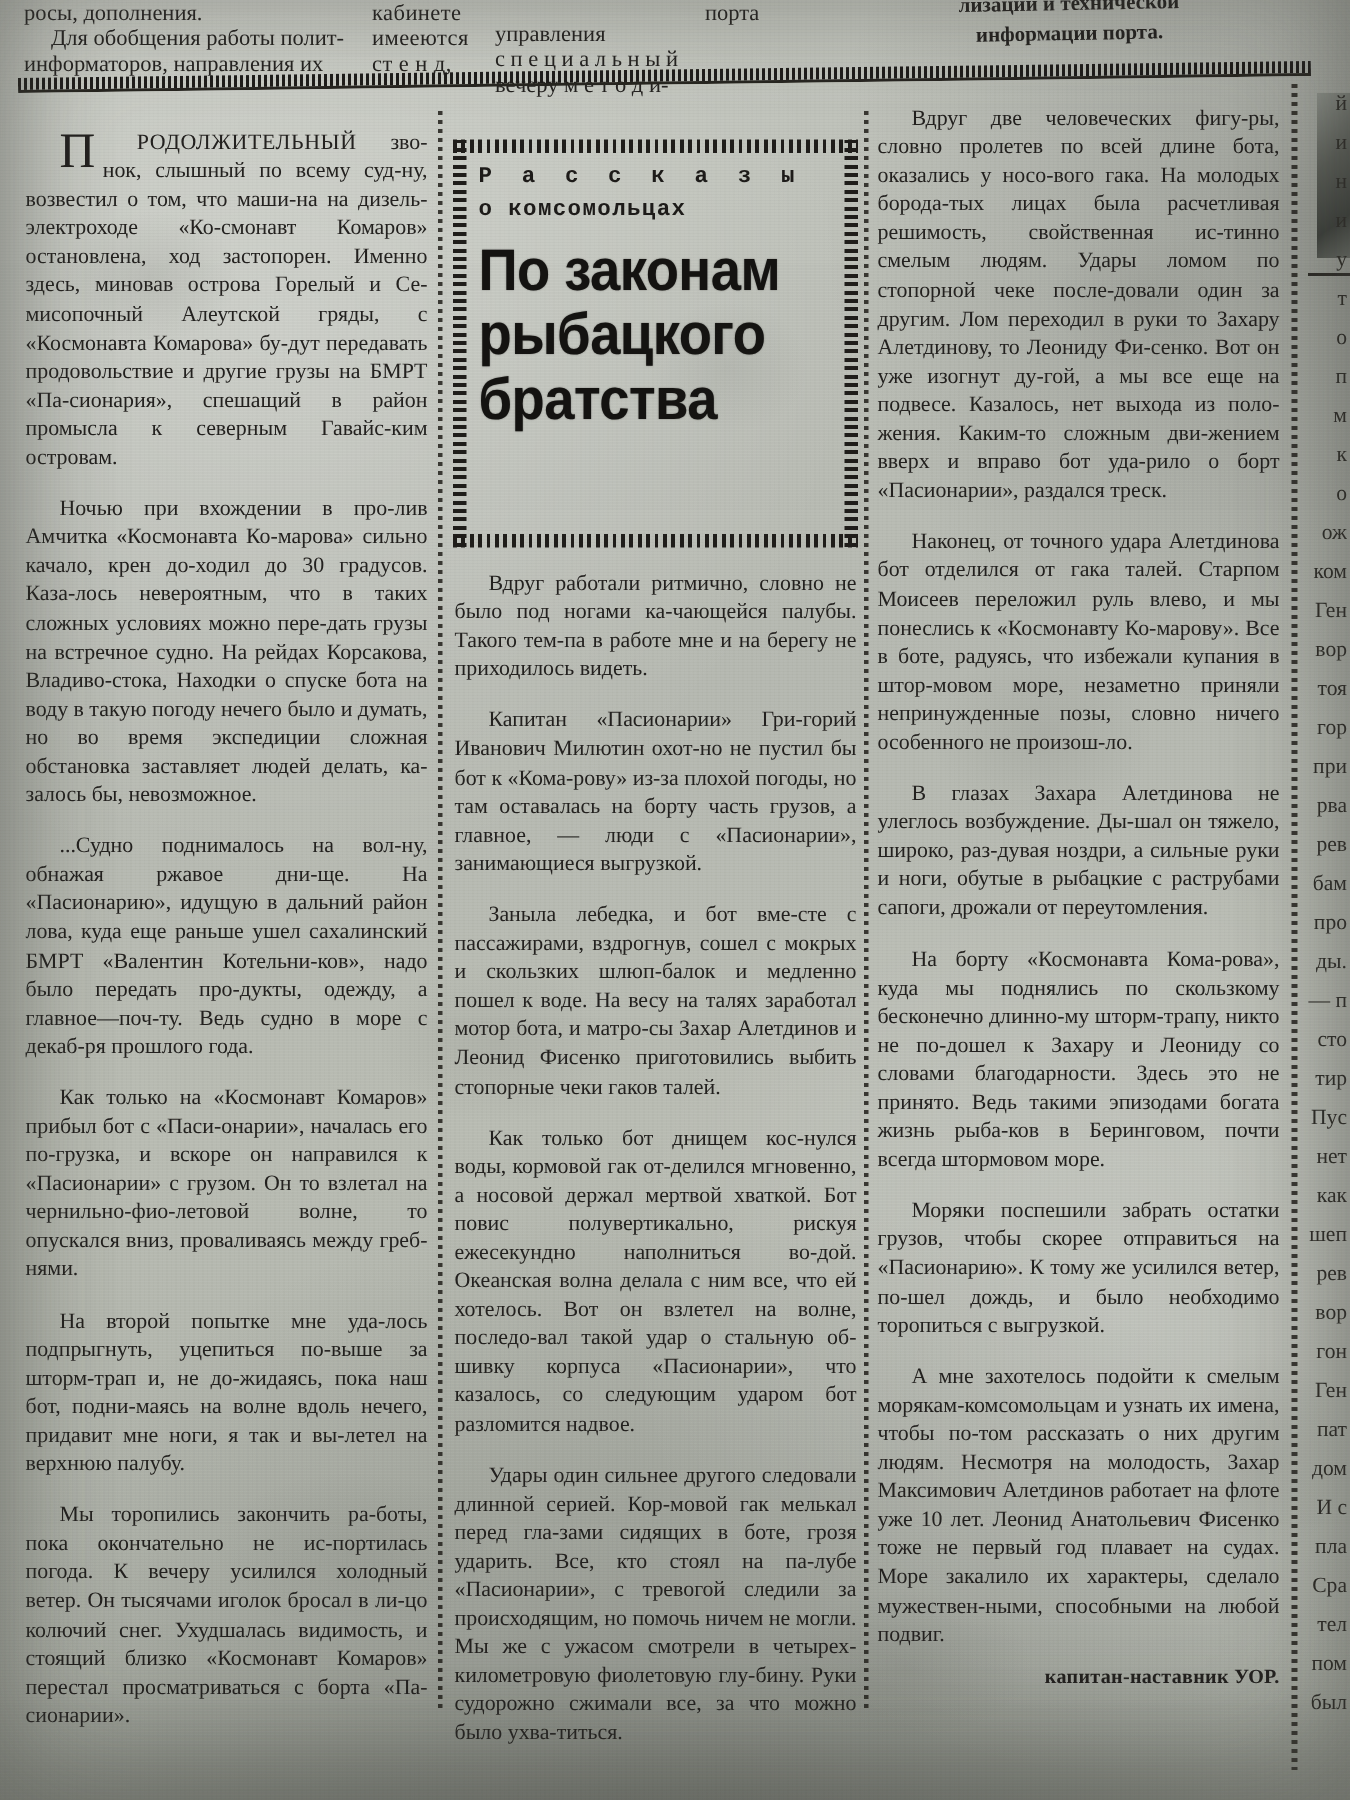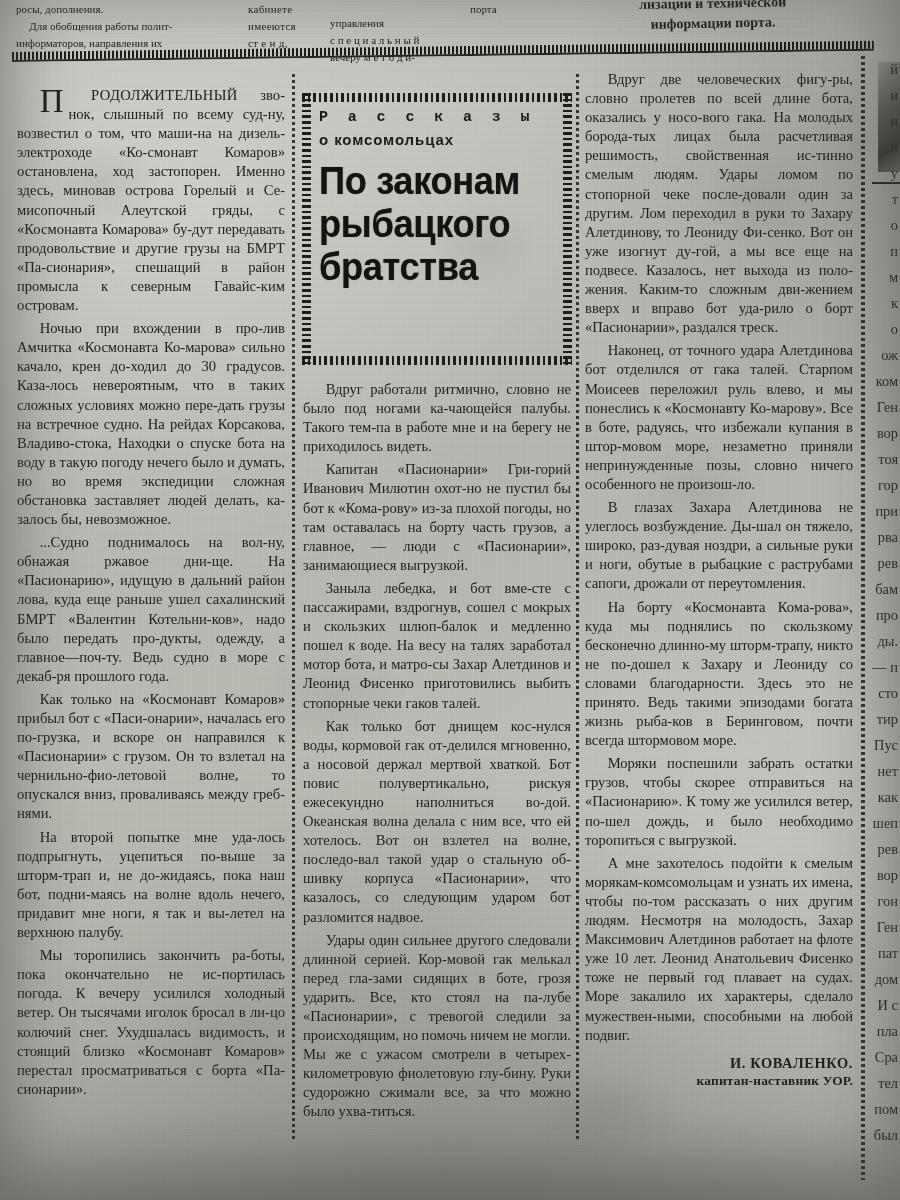--- a/index.html
+++ b/index.html
@@ -29,21 +29,21 @@
   }
   .blotch{position:absolute;pointer-events:none;border-radius:50%;}
 
   .sheet{position:absolute;inset:0;}
 
   
   p{margin:0;text-align:justify;text-justify:inter-word;hyphens:manual;}
 
   
   #topstrip{position:absolute;left:0;top:0;width:900px;height:46px;}
-  .ts-col{position:absolute;font-size:11px;line-height:17px;}
+  .ts-col{position:absolute;font-size:15px;line-height:17px;}
   .ts-col p{text-align:justify;}
   #ts1{left:16px;top:1px;width:222px;}
   #ts2{left:248px;top:1px;width:72px;letter-spacing:.3px;}
   #ts3{left:330px;top:15px;width:128px;}
   #ts4{left:470px;top:1px;width:100px;}
   #ts5{
     left:585px;top:-4px;width:255px;
     font-weight:bold;font-size:14px;line-height:20px;text-align:center;
     transform:rotate(-1.05deg);transform-origin:left top;
   }
@@ -64,21 +64,21 @@
   
   .vrule{
     position:absolute;width:3px;
     background:repeating-linear-gradient(180deg,#26241f 0 3px, rgba(0,0,0,0) 3px 6px);
     opacity:.88;
   }
 
   
   .col{position:absolute;font-size:14.6px;line-height:19.1px;}
   .col p{margin-bottom:0;}
-  .col p+p{margin-top:4px;}
+  .col p+p{margin-top:15px;}
   .col p{text-indent:1.55em;}
 
   #col1{left:17px;top:86px;width:268px;}
   #col2{left:303px;top:380px;width:268px;}
   #col3{left:585px;top:70px;width:268px;}
 
   
   .dropcap{
     float:left;font-size:33px;line-height:27px;font-weight:normal;
     padding:2px 5px 0 0;font-family:"Liberation Serif",serif;
@@ -97,21 +97,21 @@
       repeating-linear-gradient(90deg,#1f1d1a 0 2.6px, rgba(0,0,0,0) 2.6px 5.6px) bottom left/100% 9px no-repeat,
       repeating-linear-gradient(180deg,#1f1d1a 0 2.6px, rgba(0,0,0,0) 2.6px 5.6px) top left/9px 100% no-repeat,
       repeating-linear-gradient(180deg,#1f1d1a 0 2.6px, rgba(0,0,0,0) 2.6px 5.6px) top right/9px 100% no-repeat;
   }
   #headbox .inner{position:absolute;left:17px;right:15px;top:14px;}
   .kicker{
     font-family:"Liberation Sans","DejaVu Sans",sans-serif;
     font-weight:bold;font-size:15px;line-height:22px;color:#1d1b19;
   }
   .kicker .k1{letter-spacing:5.4px;font-family:Liberation Mono, monospace;}
-  .kicker .k2{letter-spacing:.9px;}
+  .kicker .k2{letter-spacing:.9px;font-family:Liberation Mono, monospace;}
   .bigtitle{
     font-family:"Liberation Sans","DejaVu Sans",sans-serif;
     font-weight:bold;
     font-size:39px;line-height:43px;
     letter-spacing:-.4px;
     color:#141311;
     margin-top:8px;
     transform:scaleX(.93);transform-origin:left center;
     text-shadow:0 0 1px rgba(20,19,17,.55);
   }
@@ -215,21 +215,20 @@
   </div>
 
   <div class="col" id="col3">
     <p>Вдруг две человеческих фигу-ры, словно пролетев по всей длине бота, оказались у носо-вого гака. На молодых борода-тых лицах была расчетливая решимость, свойственная ис-тинно смелым людям. Удары ломом по стопорной чеке после-довали один за другим. Лом переходил в руки то Захару Алетдинову, то Леониду Фи-сенко. Вот он уже изогнут ду-гой, а мы все еще на подвесе. Казалось, нет выхода из поло-жения. Каким-то сложным дви-жением вверх и вправо бот уда-рило о борт «Пасионарии», раздался треск.</p>
     <p>Наконец, от точного удара Алетдинова бот отделился от гака талей. Старпом Моисеев переложил руль влево, и мы понеслись к «Космонавту Ко-марову». Все в боте, радуясь, что избежали купания в штор-мовом море, незаметно приняли непринужденные позы, словно ничего особенного не произош-ло.</p>
     <p>В глазах Захара Алетдинова не улеглось возбуждение. Ды-шал он тяжело, широко, раз-дувая ноздри, а сильные руки и ноги, обутые в рыбацкие с раструбами сапоги, дрожали от переутомления.</p>
     <p>На борту «Космонавта Кома-рова», куда мы поднялись по скользкому бесконечно длинно-му шторм-трапу, никто не по-дошел к Захару и Леониду со словами благодарности. Здесь это не принято. Ведь такими эпизодами богата жизнь рыба-ков в Беринговом, почти всегда штормовом море.</p>
     <p>Моряки поспешили забрать остатки грузов, чтобы скорее отправиться на «Пасионарию». К тому же усилился ветер, по-шел дождь, и было необходимо торопиться с выгрузкой.</p>
     <p>А мне захотелось подойти к смелым морякам-комсомольцам и узнать их имена, чтобы по-том рассказать о них другим людям. Несмотря на молодость, Захар Максимович Алетдинов работает на флоте уже 10 лет. Леонид Анатольевич Фисенко тоже не первый год плавает на судах. Море закалило их характеры, сделало мужествен-ными, способными на любой подвиг.</p>
     <div class="sig">
-      <div class="name">И. КОВАЛЕНКО.</div>
       <div class="role">капитан-наставник УОР.</div>
     </div>
   </div>
 
   <div id="slphoto"></div>
   <div id="slphotoline"></div>
   <div id="sliver">
       <div class="sv" style="top: 0px; text-align: right;">                                       й</div>
       <div class="sv" style="top: 26px; text-align: right;">                                       и</div>
       <div class="sv" style="top: 52px; text-align: right;">                                       н</div>

